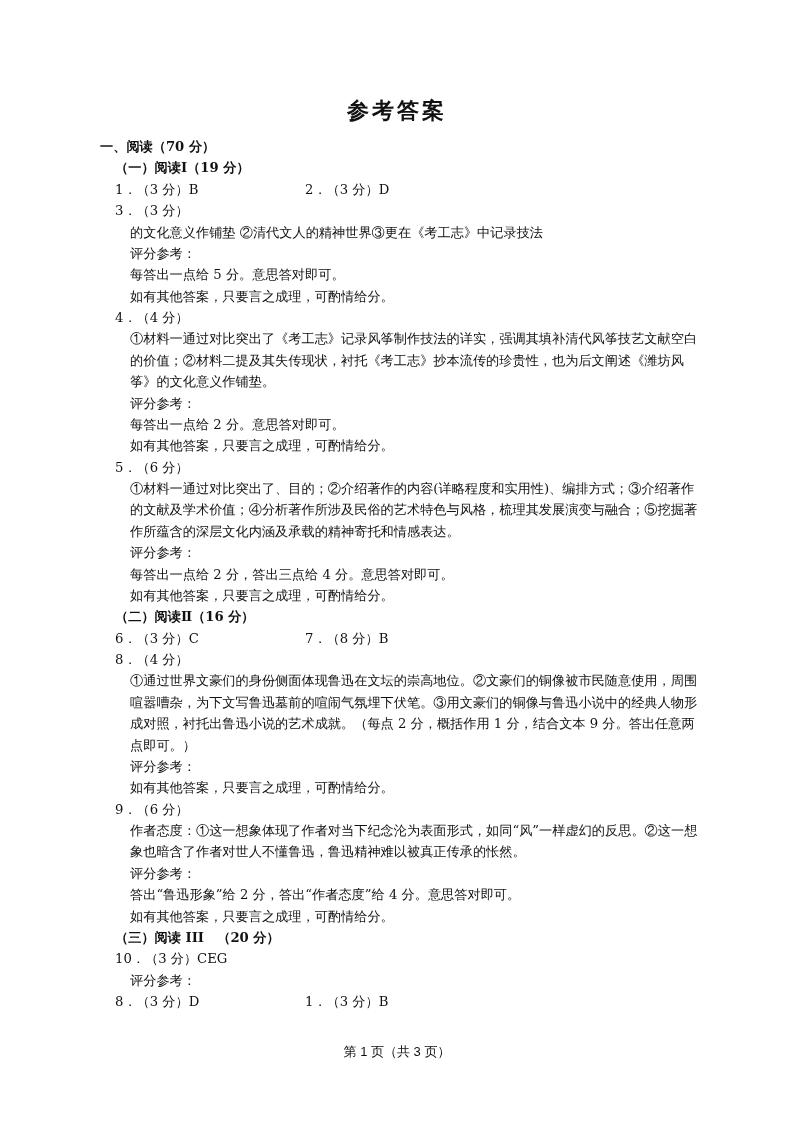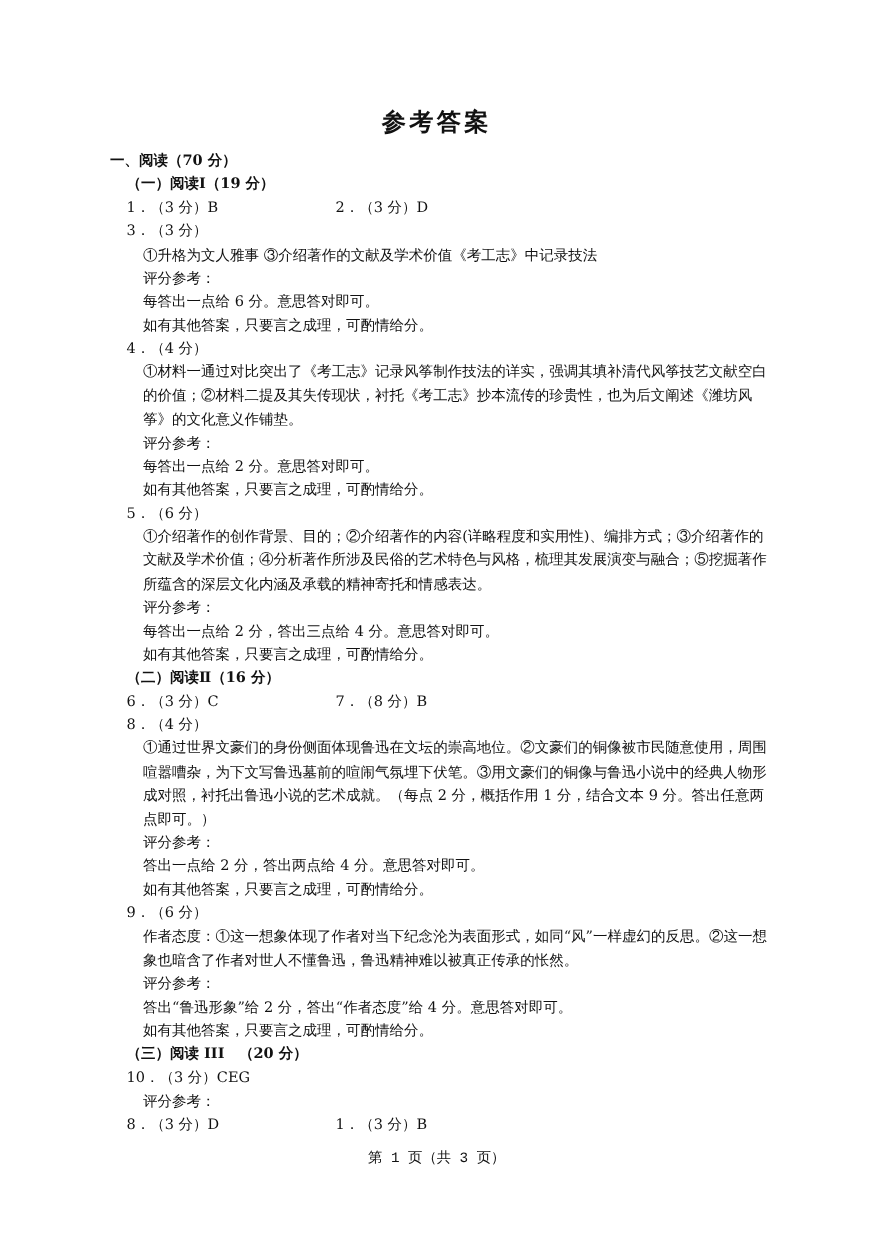--- a/index.html
+++ b/index.html
@@ -54,69 +54,68 @@
   .row2 > div:first-child {
     width: 190px;
   }
   .footer {
     position: absolute;
     left: 0;
     right: 0;
     top: 1043px;
     text-align: center;
     font-size: 13px;
-    font-family: Liberation Mono, monospace;
+    font-family: Liberation Sans, sans-serif;
   }
 </style>
 </head>
 <body>
 
 <div class="page">
 
   <div class="doc-title">参考答案</div>
 
   <div class="content">
 
     <div class="line b">一、阅读（70 分）</div>
     <div class="line b ind-1em">（一）阅读Ⅰ（19 分）</div>
 
     <div class="row2 ind-1em">
       <div>1．（3 分）B</div>
       <div>2．（3 分）D</div>
     </div>
 
     <div class="line ind-1em">3．（3 分）</div>
-    <div class="line ind-2em">①升格为文人雅事 ③介绍著作的文献及学术价值《考工志》中记录技法</div>
+    <div class="line ind-2em">的文化意义作铺垫 ②清代文人的精神世界③更在《考工志》中记录技法</div>
     <div class="line ind-2em">评分参考：</div>
-    <div class="line ind-2em">每答出一点给 6 分。意思答对即可。</div>
+    <div class="line ind-2em">每答出一点给 5 分。意思答对即可。</div>
     <div class="line ind-2em">如有其他答案，只要言之成理，可酌情给分。</div>
 
     <div class="line ind-1em">4．（4 分）</div>
     <div class="para">①材料一通过对比突出了《考工志》记录风筝制作技法的详实，强调其填补清代风筝技艺文献空白的价值；②材料二提及其失传现状，衬托《考工志》抄本流传的珍贵性，也为后文阐述《潍坊风筝》的文化意义作铺垫。</div>
     <div class="line ind-2em">评分参考：</div>
     <div class="line ind-2em">每答出一点给 2 分。意思答对即可。</div>
     <div class="line ind-2em">如有其他答案，只要言之成理，可酌情给分。</div>
 
     <div class="line ind-1em">5．（6 分）</div>
-    <div class="para">①介绍著作的创作背景、目的；②介绍著作的内容(详略程度和实用性)、编排方式；③介绍著作的文献及学术价值；④分析著作所涉及民俗的艺术特色与风格，梳理其发展演变与融合；⑤挖掘著作所蕴含的深层文化内涵及承载的精神寄托和情感表达。</div>
+    <div class="para">①材料一通过对比突出了、目的；②介绍著作的内容(详略程度和实用性)、编排方式；③介绍著作的文献及学术价值；④分析著作所涉及民俗的艺术特色与风格，梳理其发展演变与融合；⑤挖掘著作所蕴含的深层文化内涵及承载的精神寄托和情感表达。</div>
     <div class="line ind-2em">评分参考：</div>
     <div class="line ind-2em">每答出一点给 2 分，答出三点给 4 分。意思答对即可。</div>
     <div class="line ind-2em">如有其他答案，只要言之成理，可酌情给分。</div>
 
     <div class="line b ind-1em">（二）阅读Ⅱ（16 分）</div>
 
     <div class="row2 ind-1em">
       <div>6．（3 分）C</div>
       <div>7．（8 分）B</div>
     </div>
 
     <div class="line ind-1em">8．（4 分）</div>
     <div class="para">①通过世界文豪们的身份侧面体现鲁迅在文坛的崇高地位。②文豪们的铜像被市民随意使用，周围喧嚣嘈杂，为下文写鲁迅墓前的喧闹气氛埋下伏笔。③用文豪们的铜像与鲁迅小说中的经典人物形成对照，衬托出鲁迅小说的艺术成就。（每点 2 分，概括作用 1 分，结合文本 9 分。答出任意两点即可。）</div>
     <div class="line ind-2em">评分参考：</div>
-    <div class="line ind-2em">答出一点给 2 分，答出两点给 4 分。意思答对即可。</div>
     <div class="line ind-2em">如有其他答案，只要言之成理，可酌情给分。</div>
 
     <div class="line ind-1em">9．（6 分）</div>
     <div class="para">作者态度：①这一想象体现了作者对当下纪念沦为表面形式，如同“风”一样虚幻的反思。②这一想象也暗含了作者对世人不懂鲁迅，鲁迅精神难以被真正传承的怅然。</div>
     <div class="line ind-2em">评分参考：</div>
     <div class="line ind-2em">答出“鲁迅形象”给 2 分，答出“作者态度”给 4 分。意思答对即可。</div>
     <div class="line ind-2em">如有其他答案，只要言之成理，可酌情给分。</div>
 
     <div class="line b ind-1em">（三）阅读 III　（20 分）</div>
     <div class="line ind-1em">10．（3 分）CEG</div>

